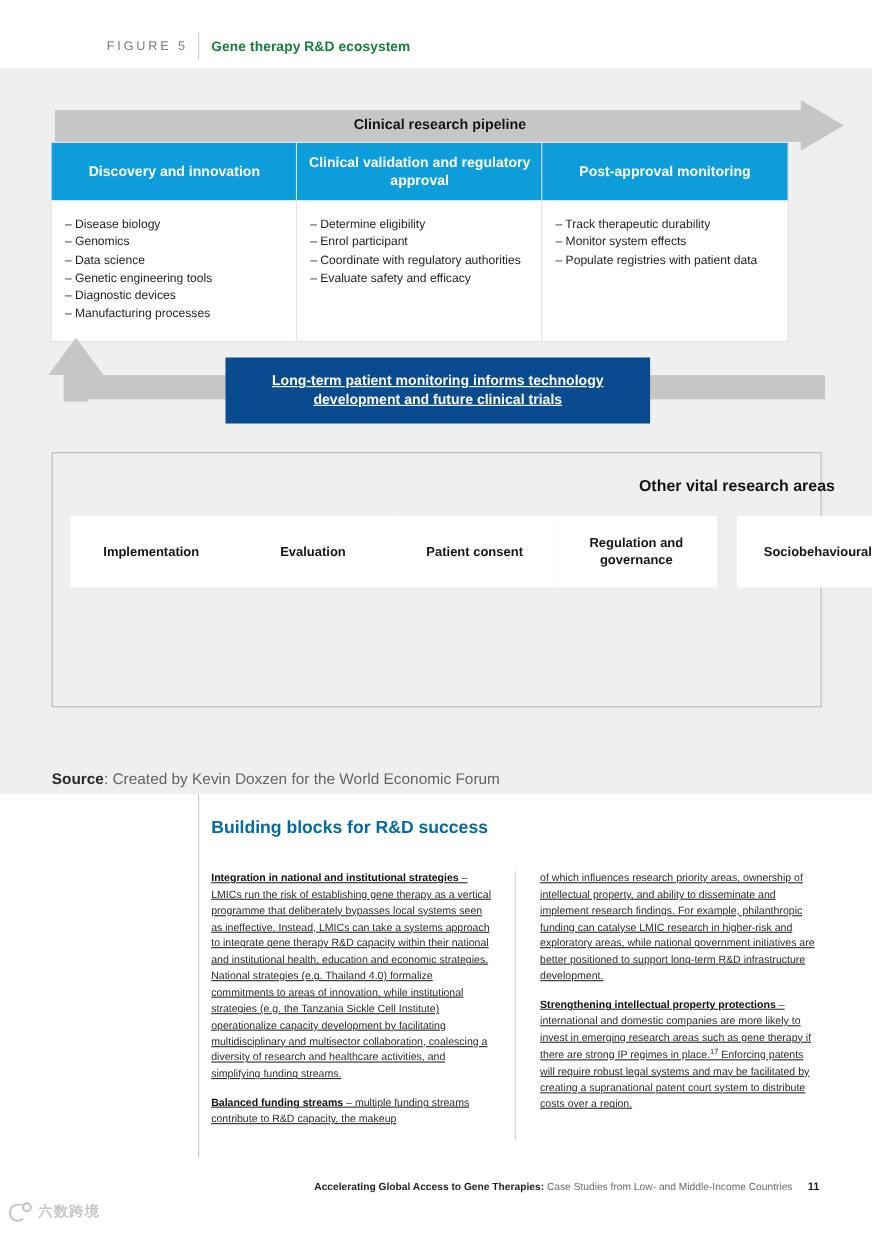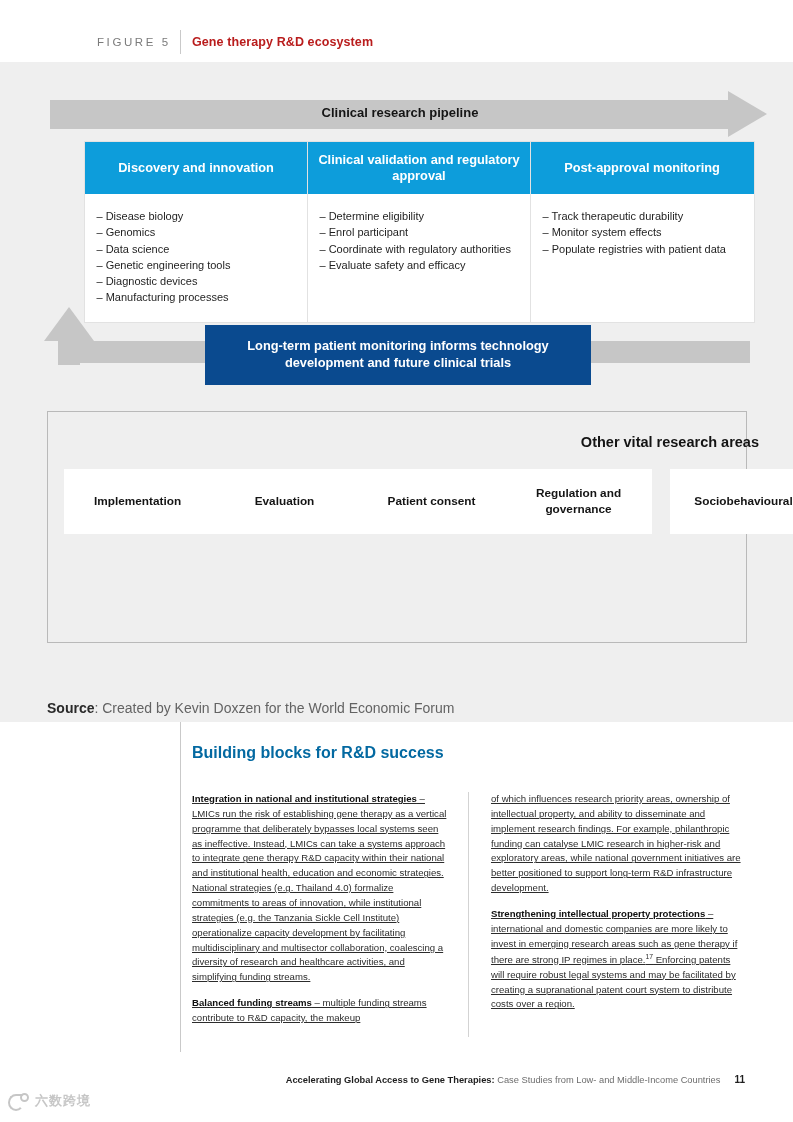--- a/index.html
+++ b/index.html
@@ -37,21 +37,21 @@
     position: absolute;
     left: 180px; top: 30px;
     width: 1px; height: 24px;
     background: #c9c9c9;
   }
   .fig-title {
     position: absolute;
     left: 192px; top: 35px;
     font-size: 12.5px;
     font-weight: bold;
-    color: #b91c1c;
+    color: #15803d;
     letter-spacing: 0.1px;
   }
 
   
   .figure-panel {
     position: absolute;
     left: 0; top: 62px;
     width: 793px; height: 660px;
     background: #efefef;
   }
@@ -86,22 +86,21 @@
     color: #141414;
     z-index: 5;
   }
 
   
   .stages {
     position: absolute;
     left: 47px; top: 130px;
     width: 744px;
     display: flex;
-    justify-content: center;
-    margin-top: 12px;
+    justify-content: flex-start;
   }
   .stage {
     width: 223px;
     background: #ffffff;
     box-shadow: 0 0 0 1px #e2e2e2;
   }
   .stage-head {
     background: #0d9ddb;
     color: #ffffff;
     font-weight: bold;
@@ -161,20 +160,21 @@
     color: #ffffff;
     font-weight: bold;
     font-size: 12.8px;
     line-height: 1.3;
     display: flex;
     align-items: center;
     justify-content: center;
     text-align: center;
     padding: 0 14px;
     box-sizing: border-box;
+    text-decoration: underline;
   }
 
   
   .other-box {
     position: absolute;
     left: 47px; top: 411px;
     width: 700px; height: 232px;
     border: 1px solid #b9b9b9;
     background: #efefef;
     box-sizing: border-box;

